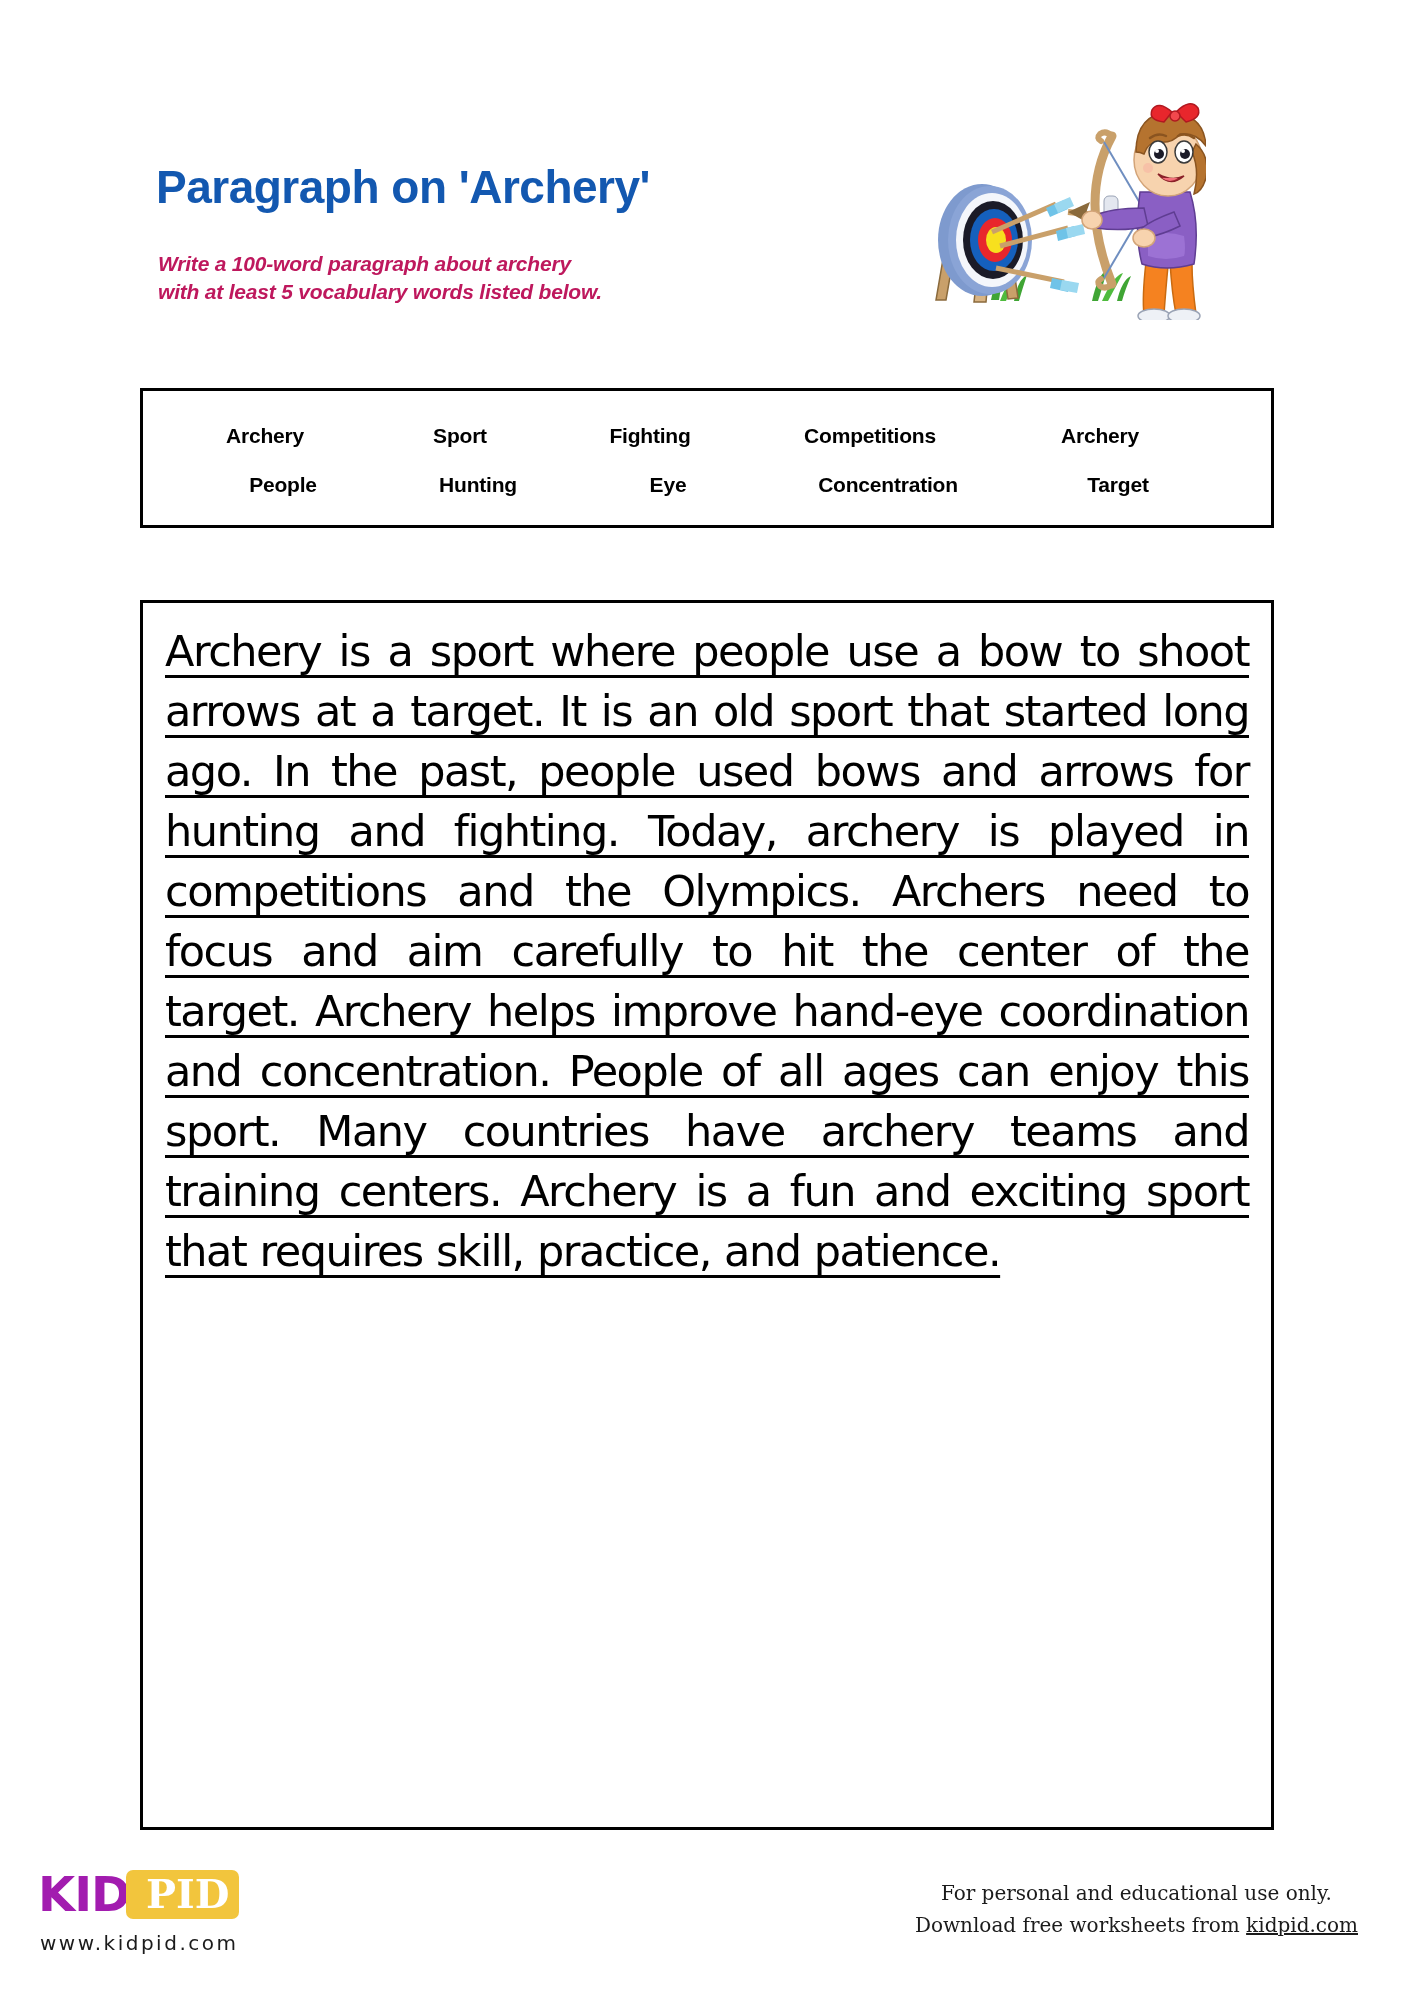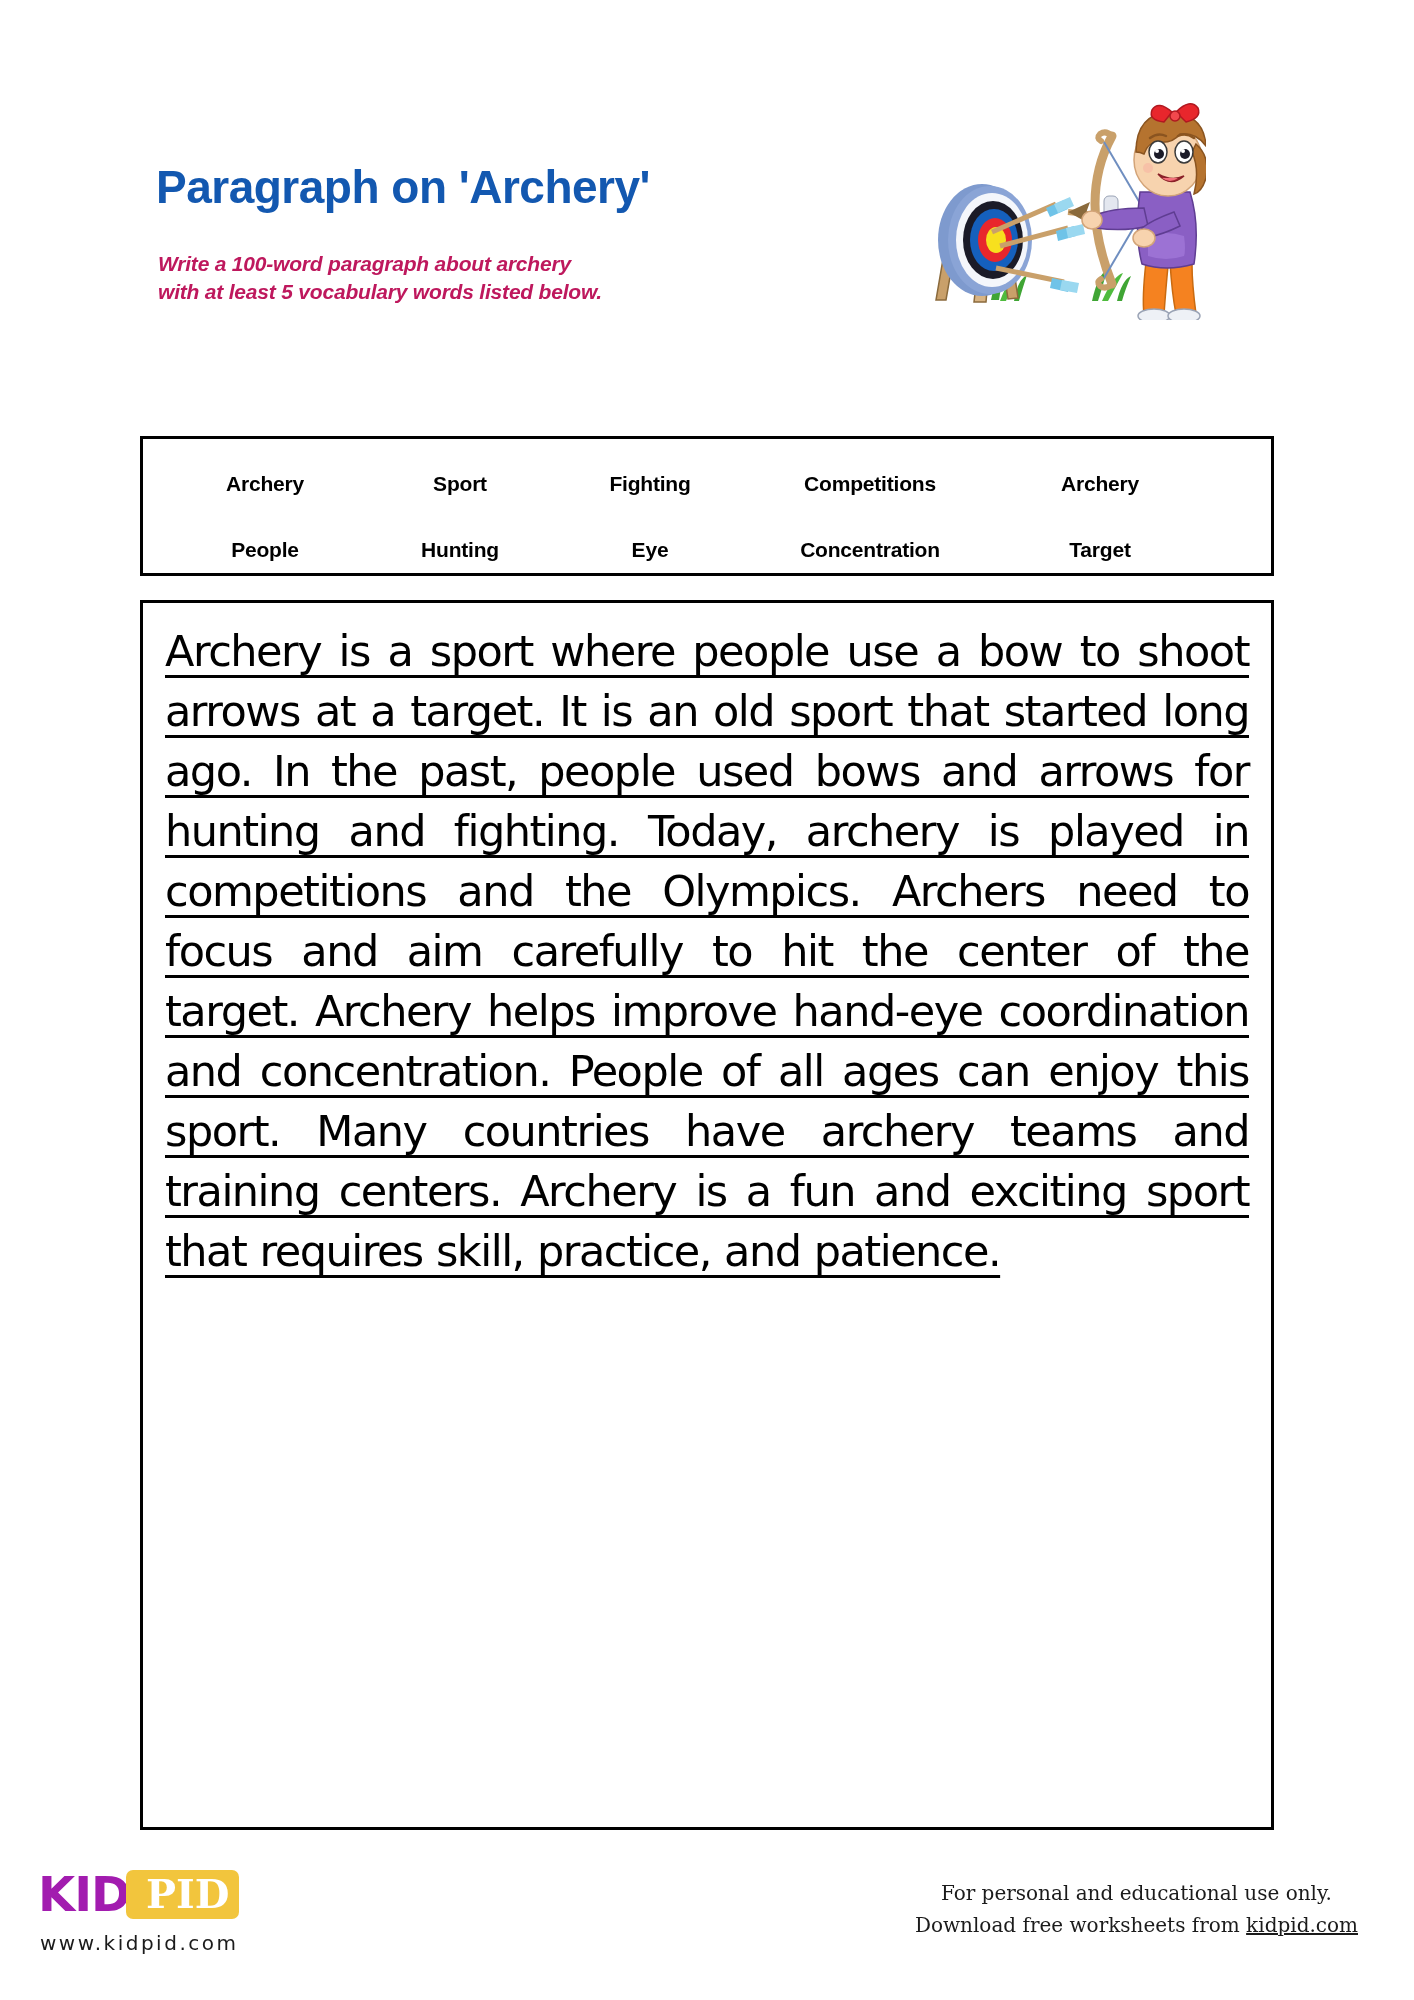--- a/index.html
+++ b/index.html
@@ -59,32 +59,31 @@
   
   #vocab-box {
     position: absolute;
     left: 140px;
     top: 388px;
     width: 1134px;
     height: 140px;
     border: 3px solid #000000;
     box-sizing: border-box;
     background: #ffffff;
-    margin-top: 48px;
   }
   .vocab-row {
     position: absolute;
     left: 0;
     width: 100%;
     height: 50px;
     display: flex;
     align-items: center;
   }
   .vocab-row.r1 { top: 20px; }
-  .vocab-row.r2 { top: 86px; }
+  .vocab-row.r2 { top: 69px; padding-left: 18px; }
   .vocab-cell {
     text-align: center;
     font-size: 21px;
     font-weight: bold;
     color: #000000;
     letter-spacing: -0.2px;
   }
   .vocab-cell.c1 { width: 200px; margin-left: 22px; }
   .vocab-cell.c2 { width: 190px; }
   .vocab-cell.c3 { width: 190px; }

